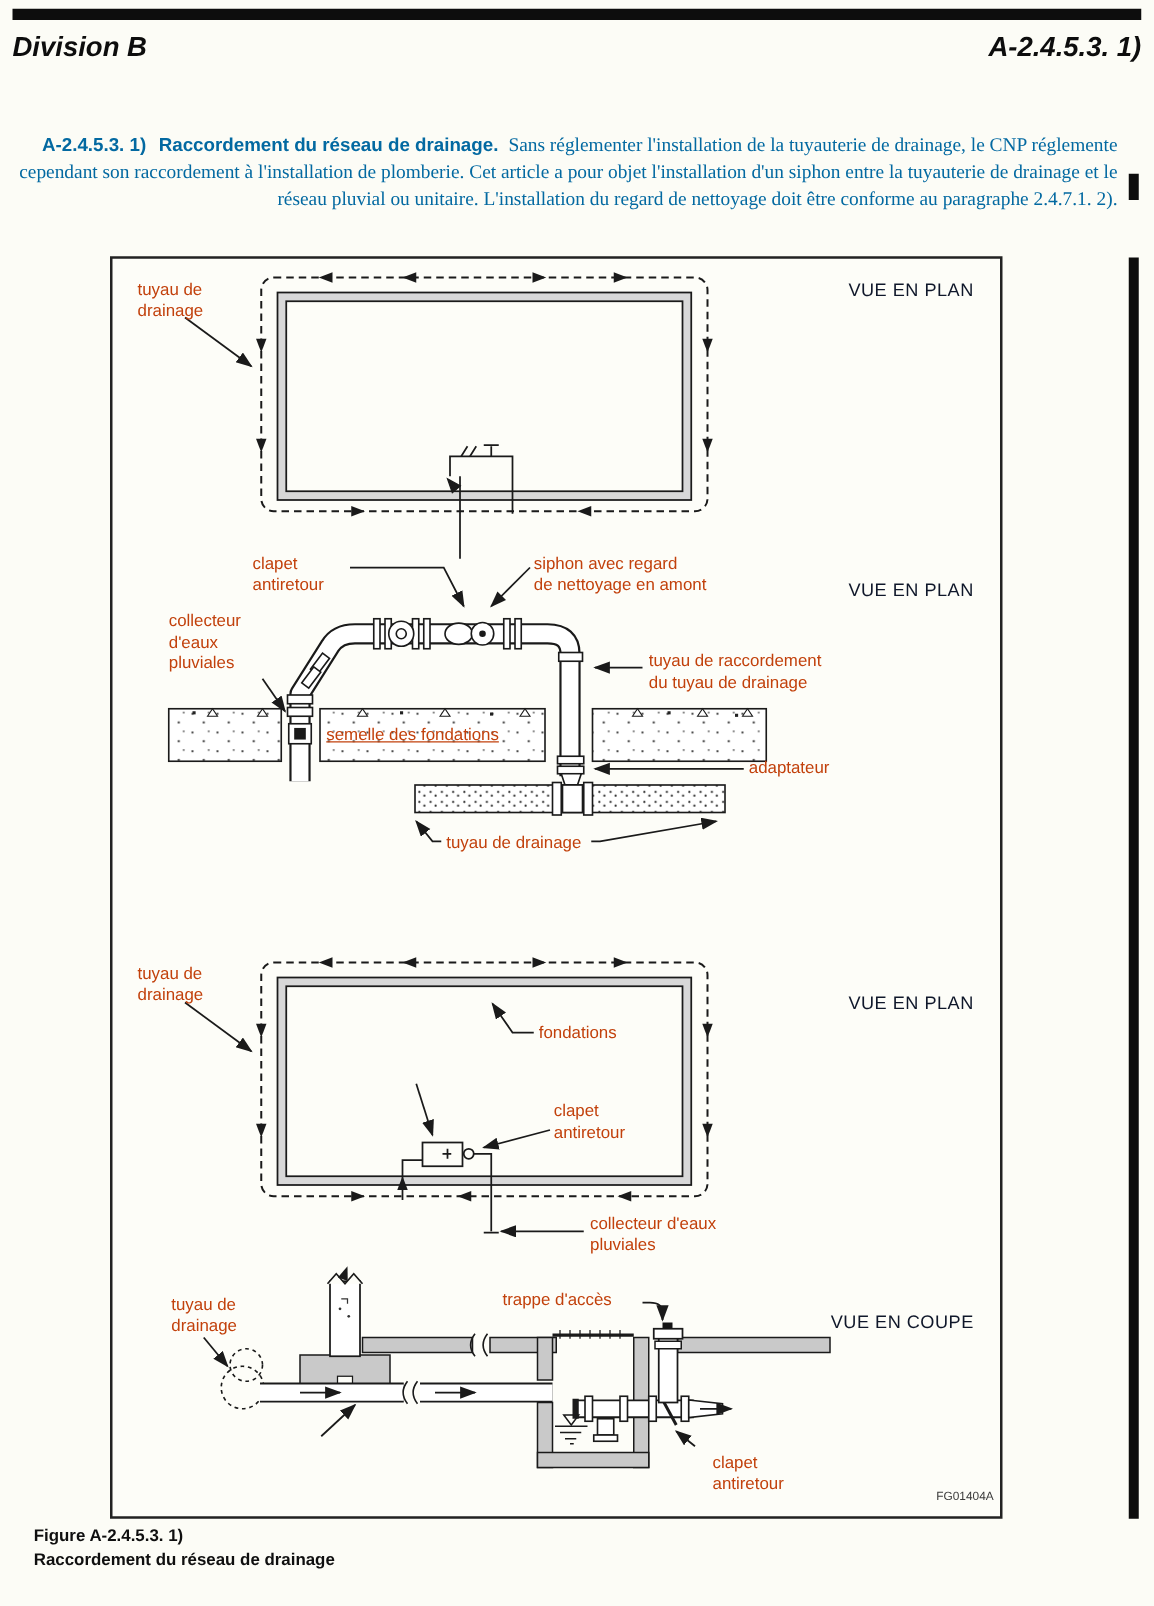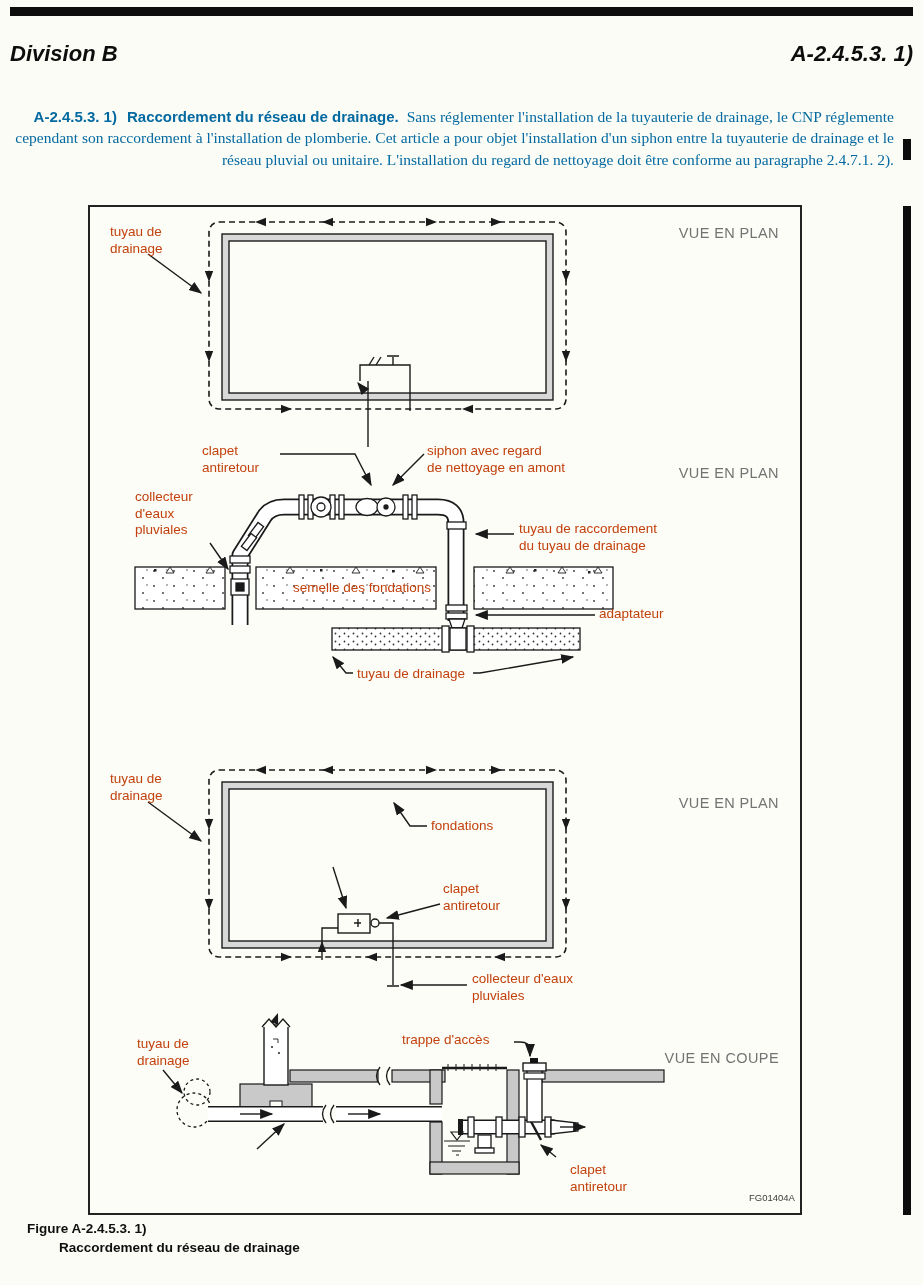--- a/index.html
+++ b/index.html
@@ -1,36 +1,36 @@
 <!DOCTYPE html>
 <html><head>
 <meta charset="utf-8">
 <style>
   html,body{margin:0;padding:0;}
   .page{position:relative;width:923px;height:1285px;background:#fcfcf6;overflow:hidden;
         font-family:"Liberation Sans",sans-serif;color:#1a1a1a;}
   .topbar{position:absolute;left:10px;top:7px;width:903px;height:9px;background:#0d0d0d;}
-  .hdr{position:absolute;top:41px;font:bold italic 22px "Liberation Sans",sans-serif;color:#0d0d0d;}
+  .hdr{position:absolute;top:25px;font:bold italic 22px "Liberation Sans",sans-serif;color:#0d0d0d;}
   .hdr-left{left:10px;}
   .hdr-right{right:10px;}
   .para{position:absolute;left:10px;top:90px;width:884px;
         font:15.5px/21.5px "Liberation Serif",serif;color:#0369a1;text-align:right;}
   .para .plabel{font:bold 15px "Liberation Sans",sans-serif;margin-right:10px;}
   .para .ptitle{font:bold 15px "Liberation Sans",sans-serif;margin-right:8px;}
   .sidebar-short{position:absolute;left:903px;top:139px;width:8px;height:21px;background:#0d0d0d;}
   .sidebar-long{position:absolute;left:903px;top:206px;width:8px;height:1009px;background:#0d0d0d;}
   .figure{position:absolute;left:88px;top:205px;width:714px;height:1010px;
           border:2px solid #222;box-sizing:border-box;background:#fdfdf8;}
   .figure svg{position:absolute;left:0;top:0;}
   .lbl{position:absolute;font:13.5px/16.5px "Liberation Sans",sans-serif;color:#c2410c;white-space:pre-line;}
-  .view{position:absolute;font:14.5px "Liberation Sans",sans-serif;letter-spacing:.4px;color:#737373;white-space:nowrap;text-align:center;}
-  .center{text-align:right;}
+  .view{position:absolute;font:14.5px "Liberation Sans",sans-serif;letter-spacing:.4px;color:#0f172a;white-space:nowrap;text-align:center;}
+  .center{text-align:left;text-decoration:underline;}
   .fgcode{position:absolute;left:647px;top:985px;font:9.5px "Liberation Sans",sans-serif;color:#3a3a3a;padding-left:12px;}
   .caption{position:absolute;left:27px;font:bold 13.5px "Liberation Sans",sans-serif;color:#0f0f0f;}
-  .cap1{top:1221px;text-align:right;} .cap2{top:1240px;margin-left:32px;}
+  .cap1{top:1221px;text-align:right;} .cap2{top:1240px;}
 </style>
 </head>
 <body>
 
 <div class="page">
 
   <div class="topbar"></div>
   <div class="hdr hdr-left">Division B</div>
   <div class="hdr hdr-right">A-2.4.5.3. 1)</div>
 

